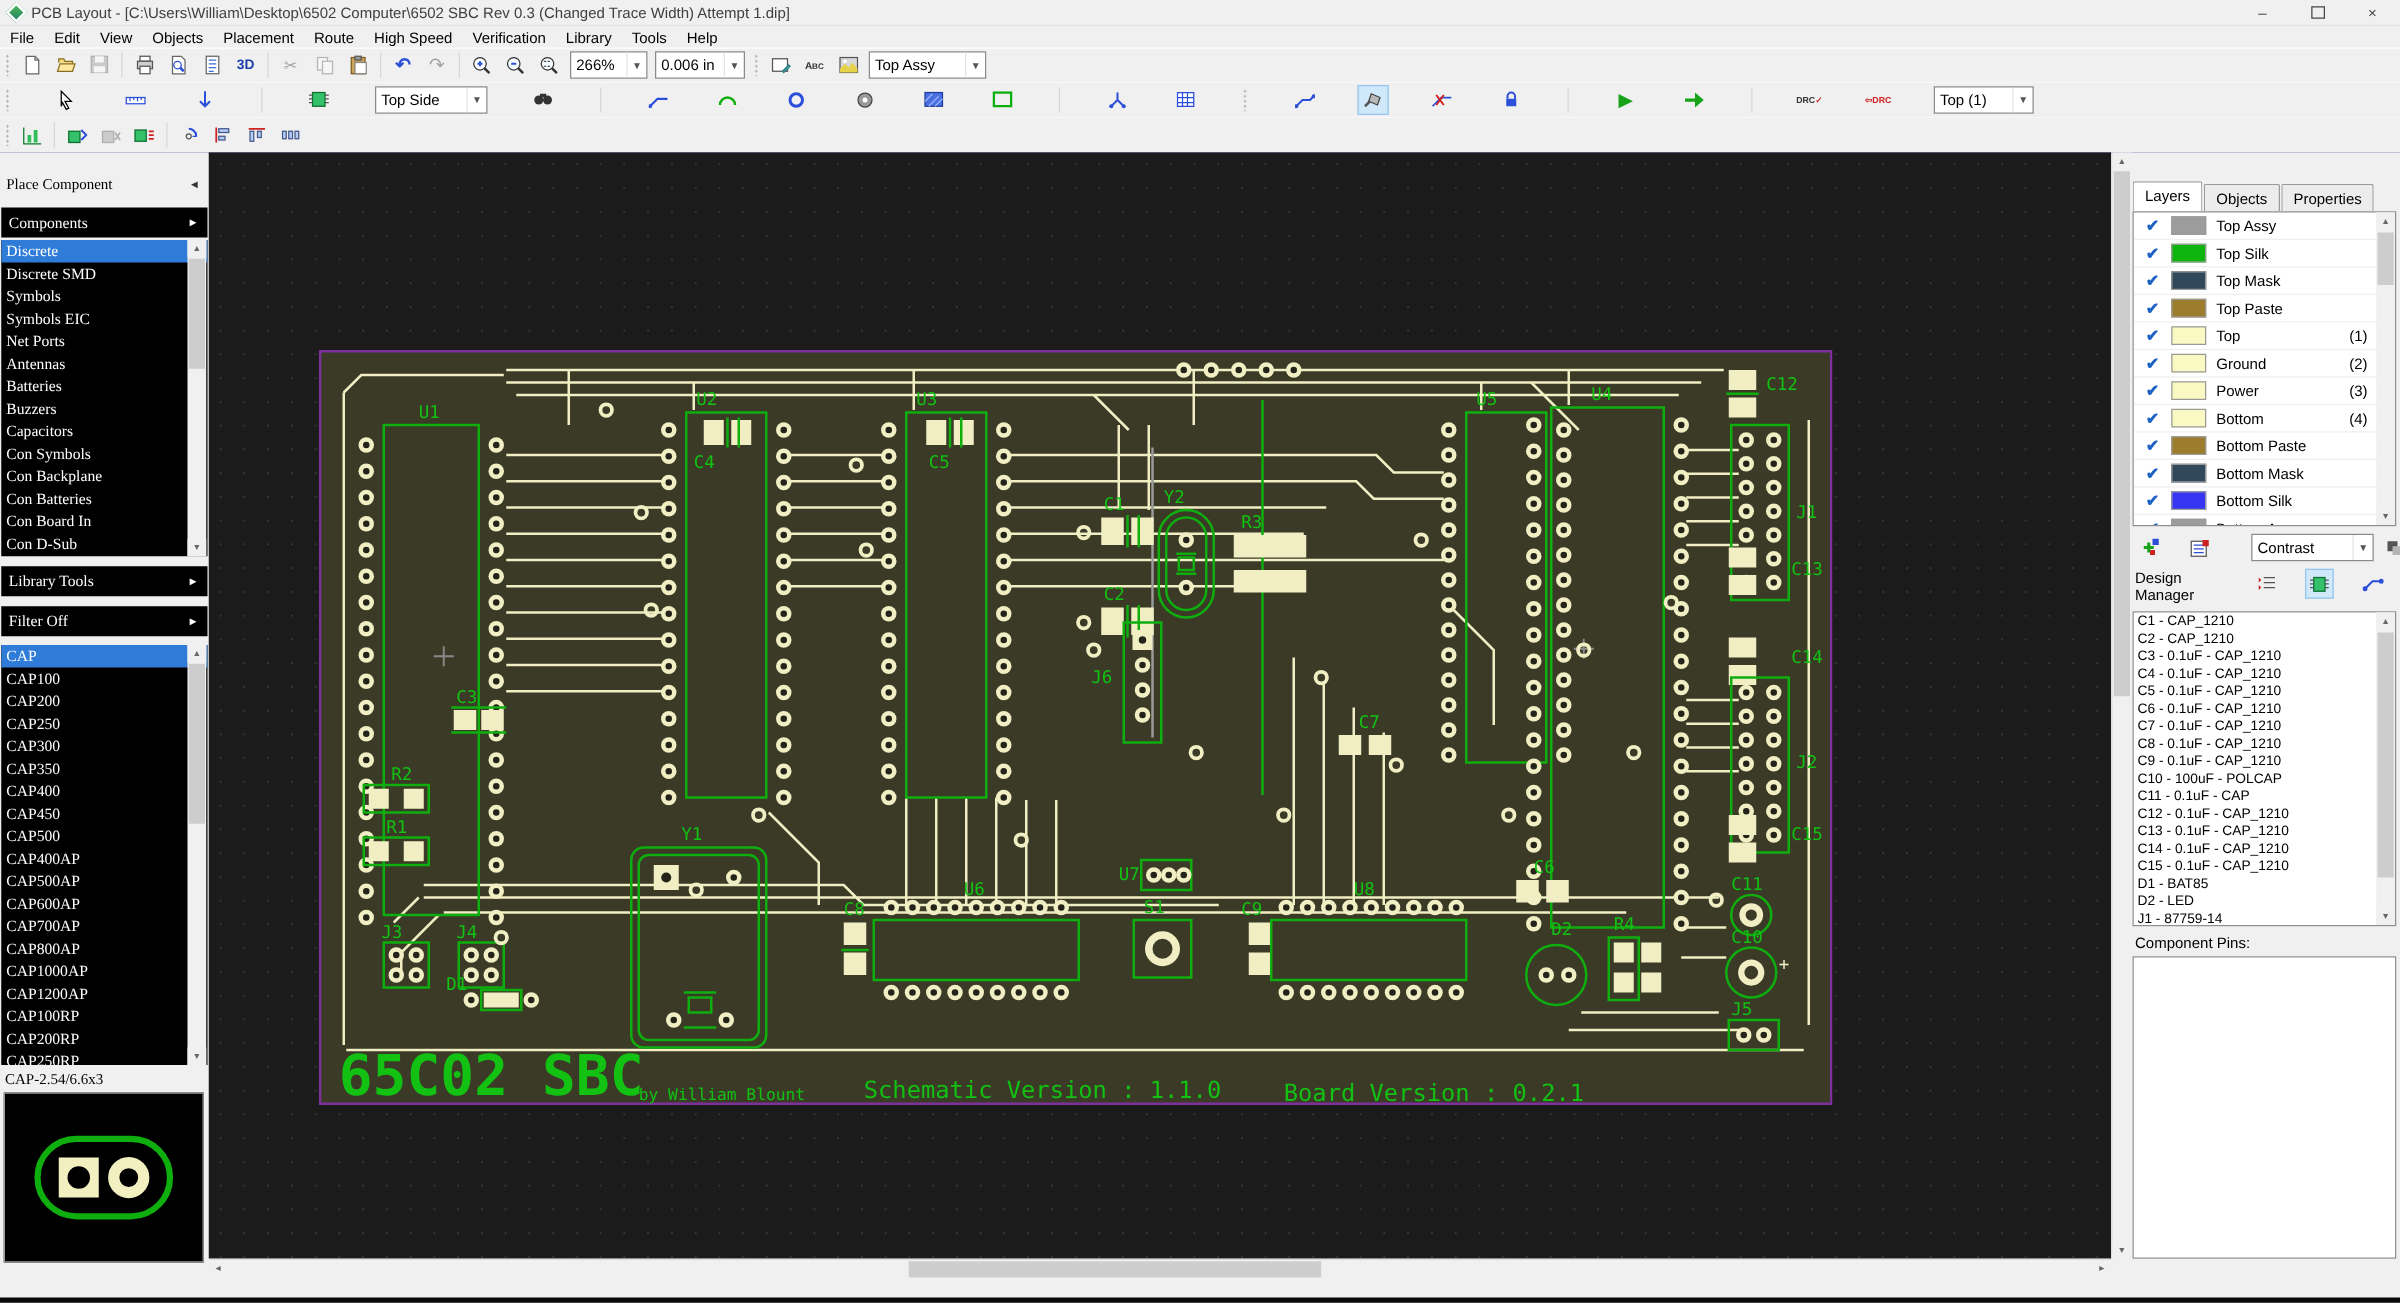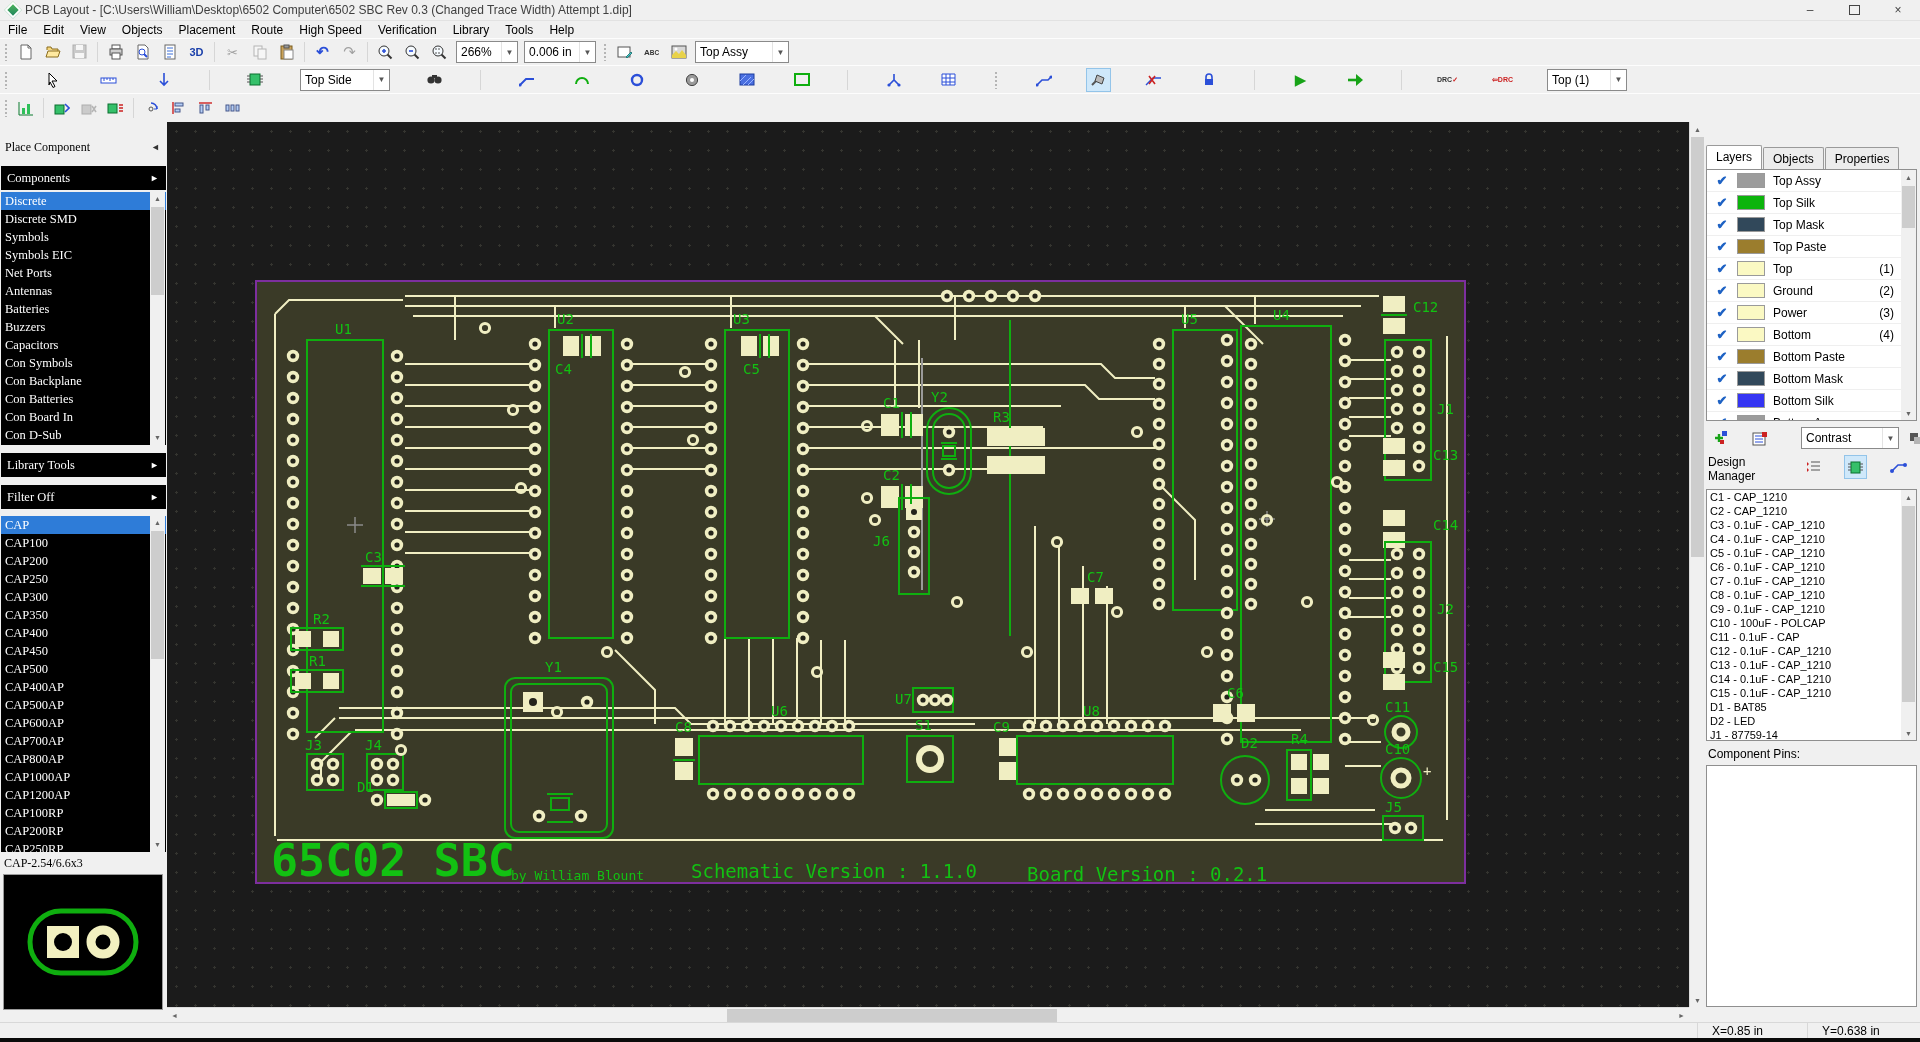--- a/index.html
+++ b/index.html
@@ -1245,19 +1245,14 @@
       </div>
     <div class="vsb" style="top:368px;height:250px;left:auto;right:4px;">
       <span class="sbbtn" style="top:0;">▲</span>
       <span class="sbbtn" style="bottom:0;">▼</span>
       <span class="sbthumb" style="top:16px;height:196px;"></span>
     </div>
     <div class="cplabel">Component Pins:</div>
     <div class="pinsbox"></div>
   </div>
 
-  <div class="statusbar abs">
-    <span class="stcell" style="flex:1;border-left:none;"></span>
-    <span class="stcell" style="width:110px;">X=0.85 in</span>
-    <span class="stcell" style="width:113px;">Y=0.638 in</span>
-  </div>
   <div class="bottomedge abs"></div>
 </div>
 
 </body></html>

